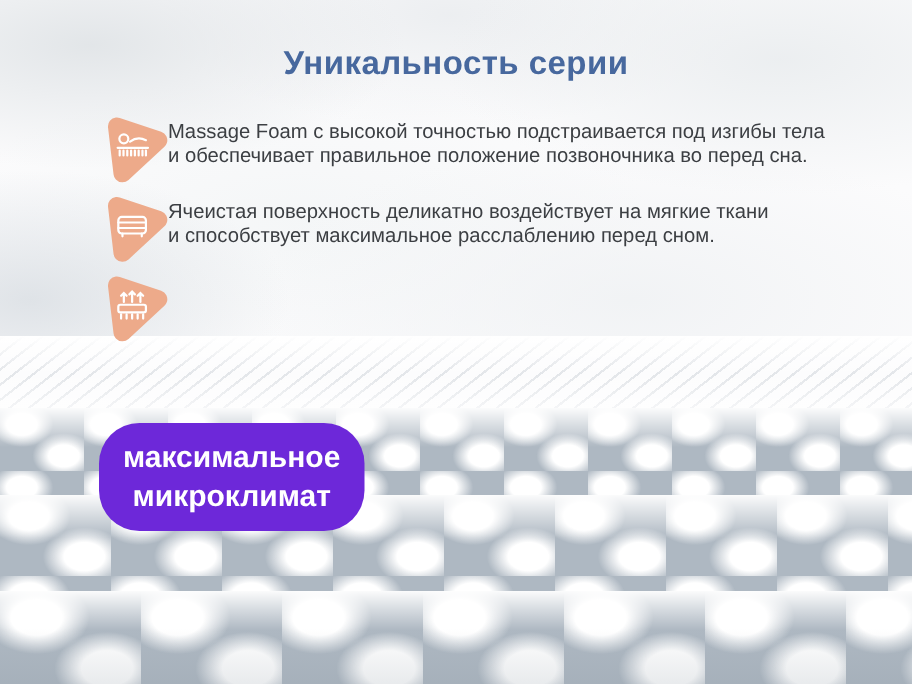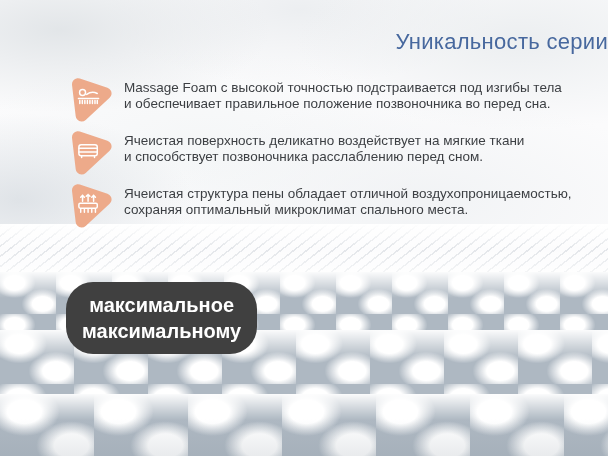--- a/index.html
+++ b/index.html
@@ -42,35 +42,35 @@
   .foam-1{top:272px;height:62px;background-size:56px 42px;}
   .foam-2{top:330px;height:68px;background-size:74px 54px;}
   .foam-3{top:394px;height:62px;background-size:94px 68px;}
   .foam-3::after{
     content:"";position:absolute;inset:0;
     background:linear-gradient(0deg, rgba(130,142,154,.18), rgba(130,142,154,0) 60%);
   }
 
   
   .title{
-    position:absolute;left:0;top:30px;width:608px;text-align:right;
-    font-size:22px;line-height:24px;font-weight:normal;color:#47689e;
+    position:absolute;left:0;top:30px;width:608px;text-align:center;
+    font-size:22px;line-height:24px;font-weight:bold;color:#47689e;
     letter-spacing:.3px;
   }
   .features{position:absolute;left:66px;top:76px;width:512px;}
-  .feature{display:flex;align-items:flex-start;gap:12px;margin-bottom:7px;}
+  .feature{display:flex;align-items:flex-start;margin-bottom:7px;}
   .feature-icon{flex:0 0 auto;width:46px;height:46px;}
   .feature-text{
     padding-top:4px;font-size:13.5px;line-height:16px;color:#3c3f43;
   }
   .feature-text span{display:block;}
 
   .badge{
     position:absolute;left:66px;top:282px;
-    background:#404040;border-radius:27px;
+    background:#6d28d9;border-radius:27px;
     padding:10px 16px;text-align:center;
     color:#ffffff;font-weight:bold;font-size:20px;line-height:26px;
   }
   .badge span{display:block;}
 </style>
 </head>
 <body>
 
 <div class="stage">
 
@@ -104,41 +104,37 @@
       <svg class="feature-icon" viewBox="0 0 100 100">
         <polygon points="26,18 86,38 34,86" fill="#edaa8a" stroke="#edaa8a" stroke-width="26" stroke-linejoin="round"></polygon>
         <g fill="none" stroke="#ffffff" stroke-width="3.2" stroke-linecap="round">
           <rect x="28" y="34" width="40" height="24" rx="5"></rect>
           <path d="M28 42 h40 M28 50 h40"></path>
           <path d="M34 58 v4 M62 58 v4"></path>
         </g>
       </svg>
       <div class="feature-text">
         <span>Ячеистая поверхность деликатно воздействует  на мягкие ткани</span>
-        <span>и способствует позвоночника расслаблению перед сном.</span>
+        <span>и способствует максимальное расслаблению перед сном.</span>
       </div>
     </div>
 
     <div class="feature">
       <svg class="feature-icon" viewBox="0 0 100 100">
         <polygon points="26,18 86,38 34,86" fill="#edaa8a" stroke="#edaa8a" stroke-width="26" stroke-linejoin="round"></polygon>
         <g fill="none" stroke="#ffffff" stroke-width="3.2" stroke-linecap="round">
           <rect x="28" y="46" width="40" height="11" rx="3"></rect>
           <path d="M32 60 v6 M40 60 v6 M48 60 v6 M56 60 v6 M64 60 v6"></path>
           <path d="M36 42 V29 M32 33 l4 -4 4 4"></path>
           <path d="M48 42 V27 M44 31 l4 -4 4 4"></path>
           <path d="M60 42 V29 M56 33 l4 -4 4 4"></path>
         </g>
       </svg>
-      <div class="feature-text">
-        <span>Ячеистая структура пены обладает отличной воздухопроницаемостью,</span>
-        <span>сохраняя оптимальный микроклимат спального места.</span>
-      </div>
     </div>
 
   </div>
 
   <div class="badge">
     <span>максимальное</span>
-    <span>максимальному</span>
+    <span>микроклимат</span>
   </div>
 
 </div>
 
 </body></html>

